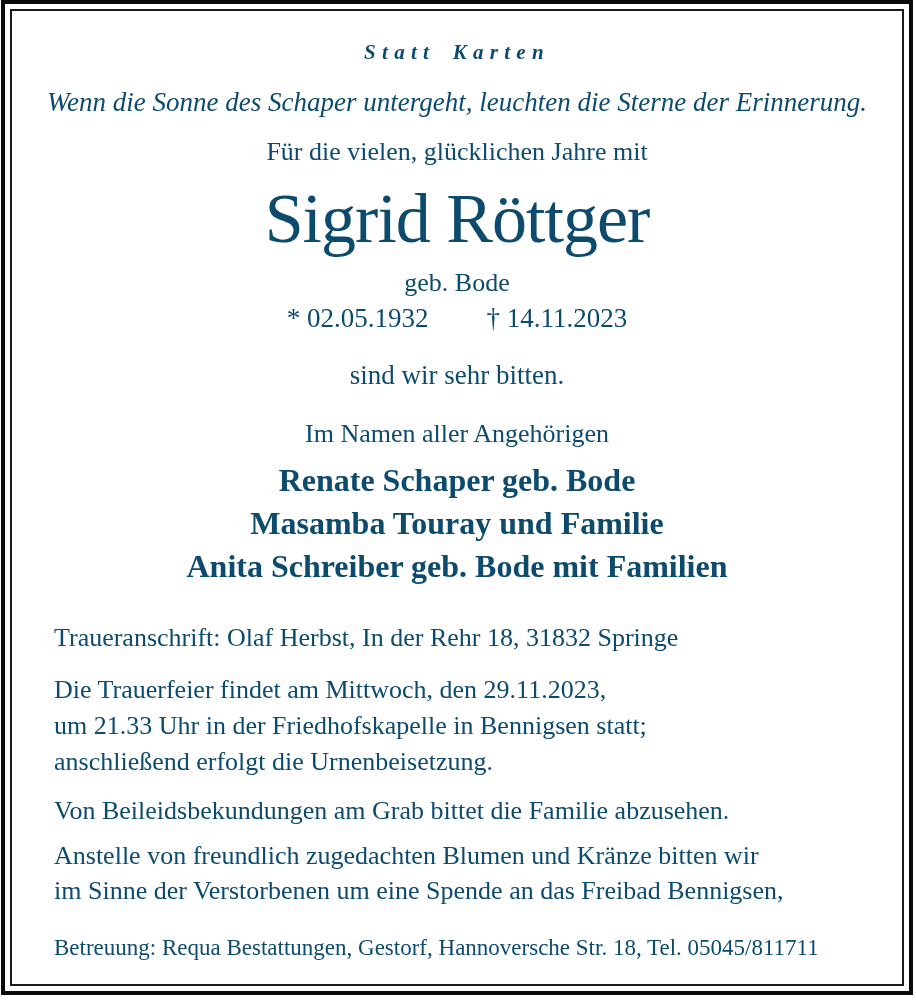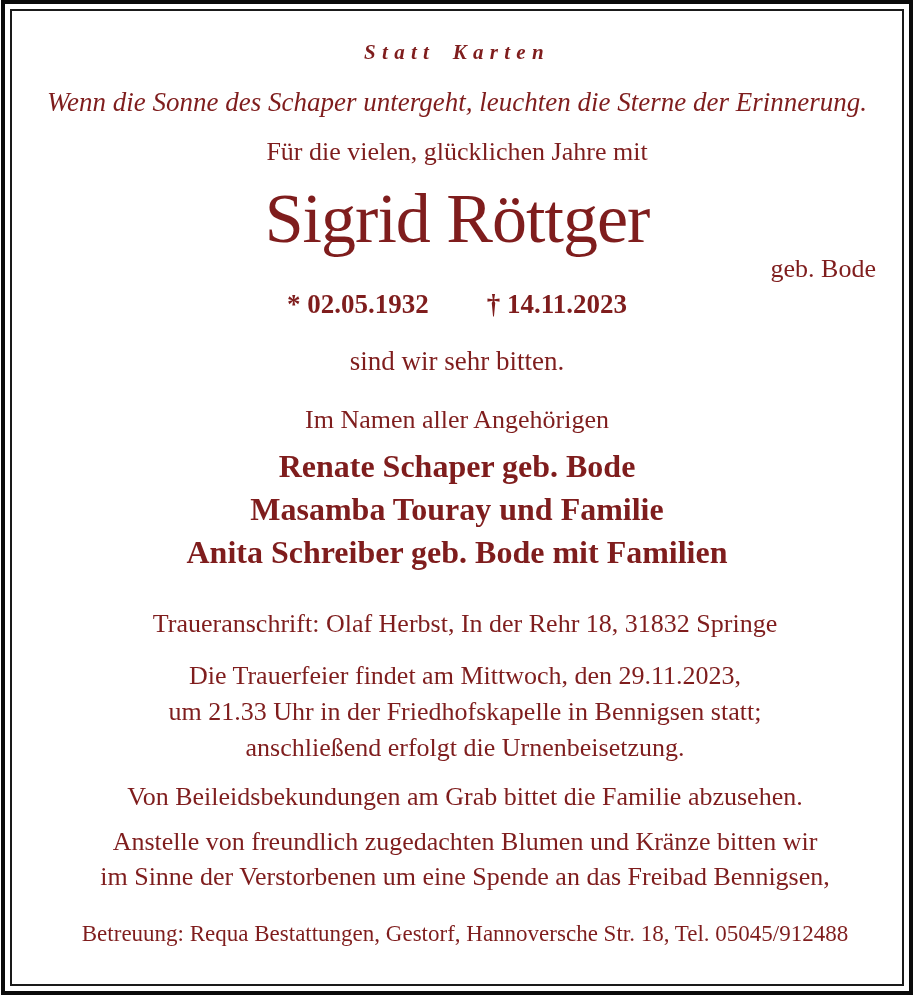--- a/index.html
+++ b/index.html
@@ -6,21 +6,21 @@
     margin: 0;
     padding: 0;
     background: #ffffff;
   }
   .canvas {
     position: relative;
     width: 916px;
     height: 1000px;
     background: #ffffff;
     font-family: "Liberation Serif", "DejaVu Serif", serif;
-    color: #7f1d1d;
+    color: #0c4a6e;
     box-sizing: border-box;
   }
   .outer-frame {
     position: absolute;
     left: 1px;
     top: 0px;
     width: 912px;
     height: 995px;
     border: 4px solid #0a0a0a;
     padding: 5px;
@@ -28,21 +28,21 @@
   }
   .inner-frame {
     width: 100%;
     height: 100%;
     border: 2px solid #1a1a1a;
     box-sizing: border-box;
     padding: 26px 26px 0 26px;
     overflow: hidden;
   }
   .center { text-align: center; }
-  .left   { text-align: center; margin-left: 16px; }
+  .left   { text-align: left; margin-left: 16px; }
 
   .motto {
     font-size: 21px;
     font-weight: bold;
     font-style: italic;
     letter-spacing: 0.30em;
     word-spacing: 0.28em;
     margin-top: 3px;
   }
   .epigraph {
@@ -56,27 +56,25 @@
   }
   .deceased-name {
     font-size: 70px;
     font-weight: normal;
     line-height: 1.0;
     margin-top: 17px;
     letter-spacing: -1px;
   }
   .maiden {
     font-size: 26px;
-    margin-top: 0;
-    text-align: right;
+    margin-top: 14px;
   }
   .dates {
     font-size: 27px;
     margin-top: 5px;
-    font-weight: bold;
   }
   .dates .birth { margin-right: 58px; }
   .thanks {
     font-size: 27px;
     margin-top: 26px;
   }
   .behalf {
     font-size: 26px;
     margin-top: 28px;
   }
@@ -148,17 +146,17 @@
         <div>anschließend erfolgt die Urnenbeisetzung.</div>
       </div>
 
       <div class="condolence left">Von Beileidsbekundungen am Grab bittet die Familie abzusehen.</div>
 
       <div class="donation left">
         <div>Anstelle von freundlich zugedachten Blumen und Kränze bitten wir</div>
         <div>im Sinne der Verstorbenen um eine Spende an das Freibad Bennigsen,</div>
       </div>
 
-      <div class="care left">Betreuung: Requa Bestattungen, Gestorf, Hannoversche Str. 18, Tel. 05045/912488</div>
+      <div class="care left">Betreuung: Requa Bestattungen, Gestorf, Hannoversche Str. 18, Tel. 05045/811711</div>
 
     </div>
   </div>
 </div>
 
 </body></html>

